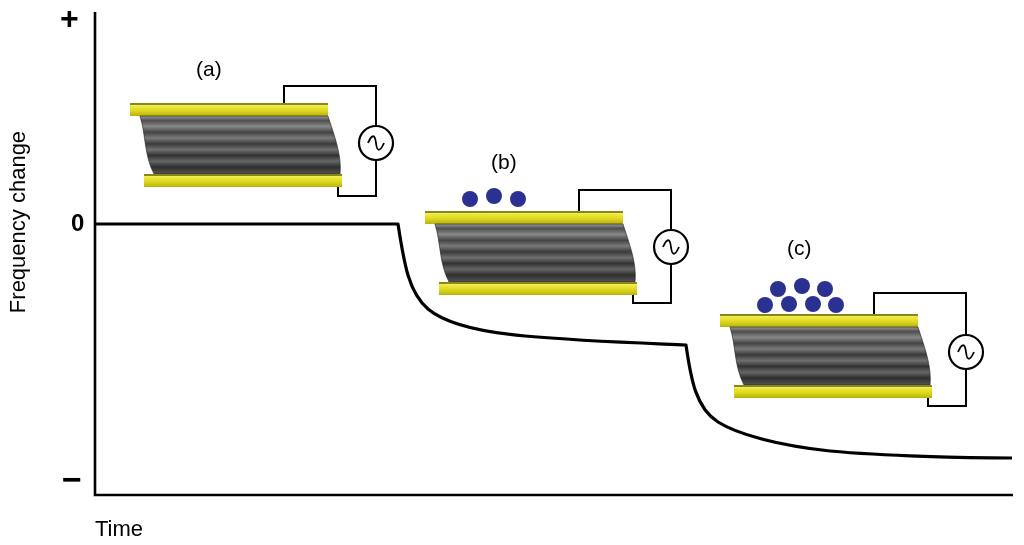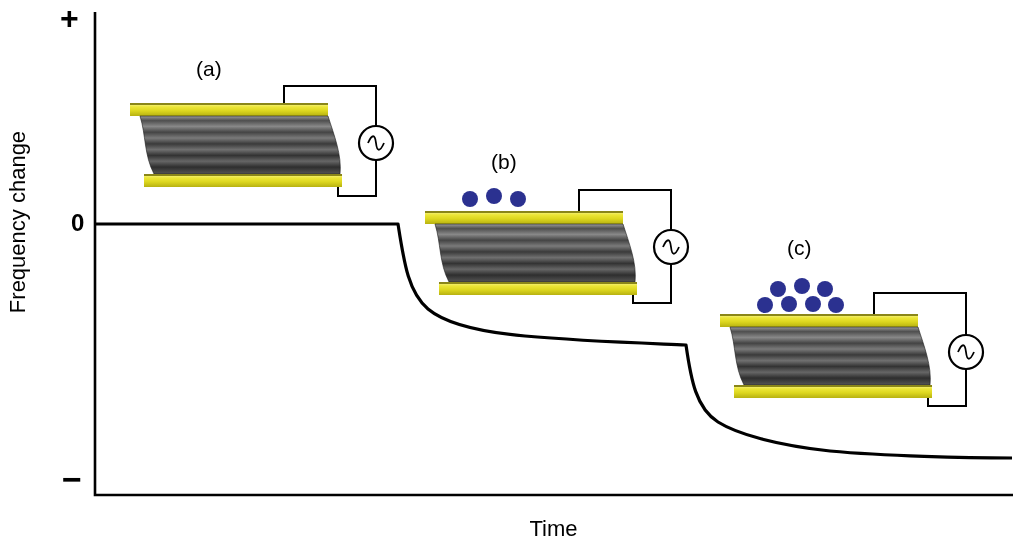--- a/index.html
+++ b/index.html
@@ -10,21 +10,21 @@
   svg.layer { position:absolute; left:0; top:0; width:1024px; height:545px; }
   .tick { position:absolute; font-weight:700; line-height:1; }
   .tick-plus  { left:60px;  top:2px;   font-size:32px; }
   .tick-zero  { left:71px;  top:211px; font-size:24px; }
   .tick-minus { left:62px;  top:462px; font-size:34px; }
   .ylabel {
     position:absolute; left:-102px; top:209px; width:240px; text-align:center;
     font-size:22px; transform:rotate(-90deg); transform-origin:center; white-space:nowrap;
   }
   .xlabel {
-    position:absolute; left:95px; top:516px; width:917px; text-align:center; font-size:22px;
+    position:absolute; left:95px; top:516px; width:917px; text-align:left; font-size:22px;
   }
   .stage-label { position:absolute; font-size:21px; line-height:1; }
   .stage-a-label { left:196px; top:58px; }
   .stage-b-label { left:491px; top:151px; }
   .stage-c-label { left:787px; top:237px; }
 </style>
 </head>
 <body>
 
 <div class="canvas">

